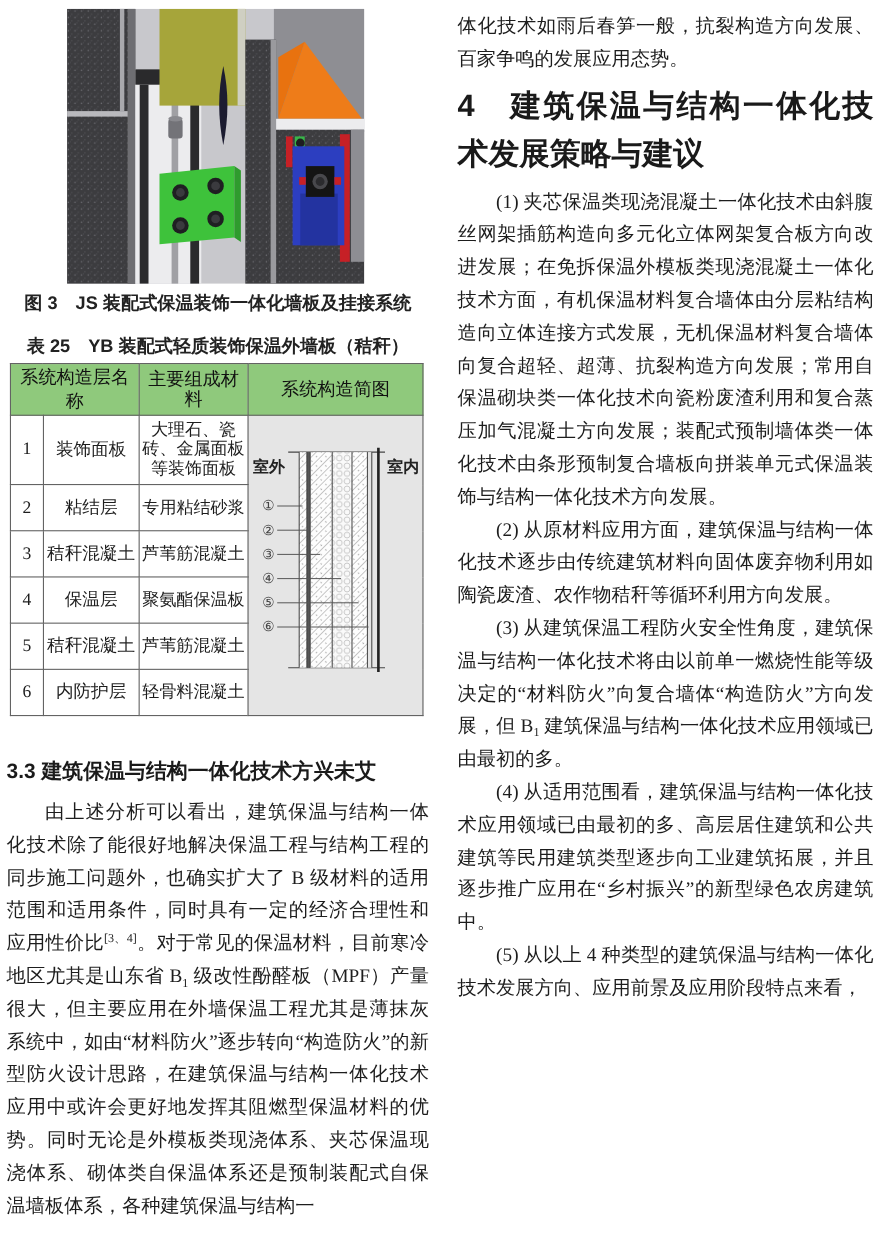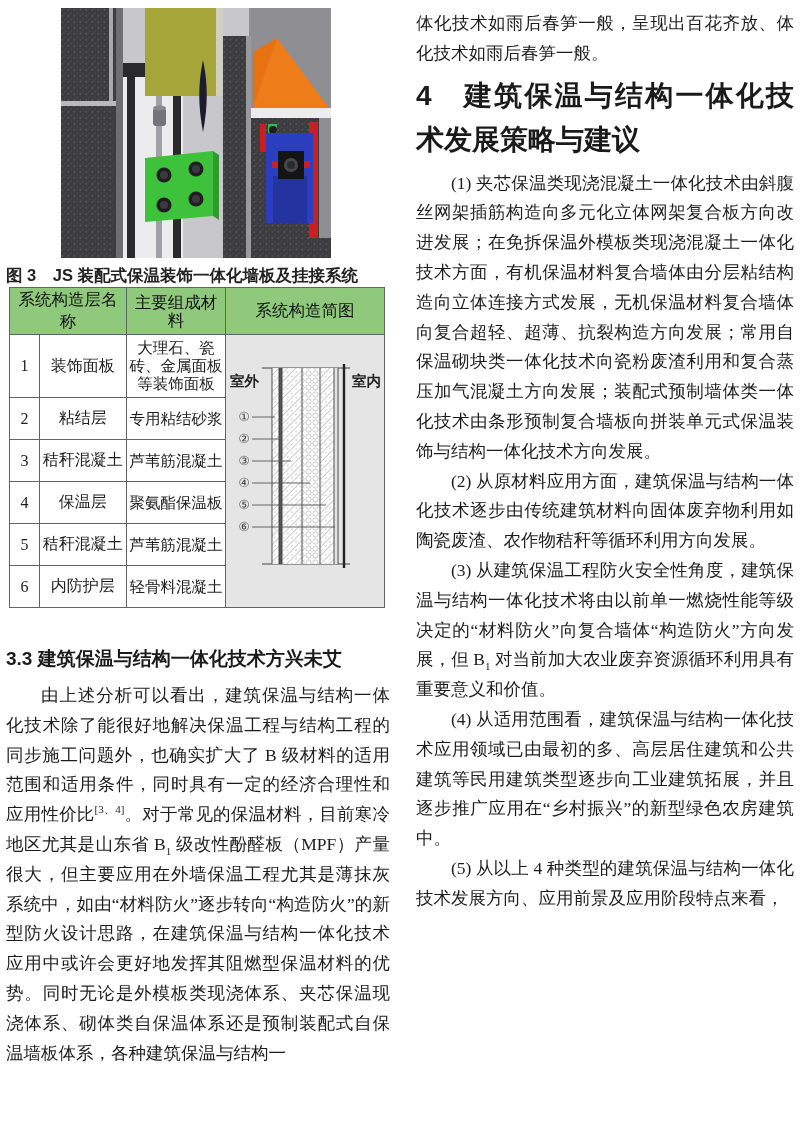--- a/index.html
+++ b/index.html
@@ -19,21 +19,21 @@
   }
   .indent { text-indent:2em; }
   sup.ref { font-size:11px; vertical-align:super; line-height:0; }
   sub.b1  { font-size:11px; vertical-align:sub; line-height:0; }
 
   
   .fig-wrap { width:272px; margin:8px 0 0 54px; }
   .fig-svg { display:block; width:272px; height:250px; }
   .fig-caption {
     font-family:"Liberation Sans", sans-serif; font-weight:bold;
-    font-size:16.5px; text-align:left; margin:7px 0 0 0; color:#222;
+    font-size:16.5px; text-align:center; margin:7px 0 0 0; color:#222;
   }
   .after-fig { margin-top:27px; }
 
   
   .tbl-title {
     font-family:"Liberation Sans", sans-serif; font-weight:bold;
     font-size:16.5px; text-align:center; margin:17px 0 4px 0; color:#222;
   }
   table.tbl25 {
     border-collapse:collapse; width:376px; margin-left:3px;
@@ -154,20 +154,21 @@
           <circle cx="135" cy="161" r="4" fill="#3a3a3e"></circle>
         <circle cx="103" cy="197" r="7.5" fill="#1f1f22"></circle>
           <circle cx="103" cy="197" r="4" fill="#3a3a3e"></circle>
         <circle cx="135" cy="191" r="7.5" fill="#1f1f22"></circle>
           <circle cx="135" cy="191" r="4" fill="#3a3a3e"></circle>
       </svg>
     </div>
     <div class="fig-caption">图 3　JS 装配式保温装饰一体化墙板及挂接系统</div>
 
 
+    <div class="tbl-title">表 25　YB 装配式轻质装饰保温外墙板（秸秆）</div>
 
     <table class="tbl25">
       <tbody>
           <tr>
         <th colspan="2">系统构造层名称</th>
         <th class="c-mat">主要组成材料</th>
         <th class="c-diag">系统构造简图</th>
       </tr>
       <tr class="r-tall">
         <td class="c-no">1</td>
@@ -257,24 +258,24 @@
     </tbody>
       </table>
 
     <div class="h33">3.3 建筑保温与结构一体化技术方兴未艾</div>
 
     <p class="para indent"><span>由上述分析可以看出，建筑保温与结构一体化技术除了能很好地解决保温工程与结构工程的同步施工问题外，也确实扩大了 B 级材料的适用范围和适用条件，同时具有一定的经济合理性和应用性价比</span><sup class="ref">[3、4]</sup><span>。对于常见的保温材料，目前寒冷地区尤其是山东省 B</span><sub class="b1">1</sub><span> 级改性酚醛板（MPF）产量很大，但主要应用在外墙保温工程尤其是薄抹灰系统中，如由“材料防火”逐步转向“构造防火”的新型防火设计思路，在建筑保温与结构一体化技术应用中或许会更好地发挥其阻燃型保温材料的优势。同时无论是外模板类现浇体系、夹芯保温现浇体系、砌体类自保温体系还是预制装配式自保温墙板体系，各种建筑保温与结构一</span></p>
   </div>
 
   <div class="col col-right">
 
-    <p class="para rc-top">体化技术如雨后春笋一般，呈现出百花齐放、体化技术如雨后春笋一般。</p>
+    <p class="para rc-top">体化技术如雨后春笋一般，抗裂构造方向发展、百家争鸣的发展应用态势。</p>
 
     <div class="h4">4　建筑保温与结构一体化技术发展策略与建议</div>
 
     <p class="para indent">(1) 夹芯保温类现浇混凝土一体化技术由斜腹丝网架插筋构造向多元化立体网架复合板方向改进发展；在免拆保温外模板类现浇混凝土一体化技术方面，有机保温材料复合墙体由分层粘结构造向立体连接方式发展，无机保温材料复合墙体向复合超轻、超薄、抗裂构造方向发展；常用自保温砌块类一体化技术向瓷粉废渣利用和复合蒸压加气混凝土方向发展；装配式预制墙体类一体化技术由条形预制复合墙板向拼装单元式保温装饰与结构一体化技术方向发展。</p>
     <p class="para indent">(2) 从原材料应用方面，建筑保温与结构一体化技术逐步由传统建筑材料向固体废弃物利用如陶瓷废渣、农作物秸秆等循环利用方向发展。</p>
-    <p class="para indent"><span>(3) 从建筑保温工程防火安全性角度，建筑保温与结构一体化技术将由以前单一燃烧性能等级决定的“材料防火”向复合墙体“构造防火”方向发展，但 B</span><sub class="b1">1</sub><span> 对当前加大农业废弃资源循环利用具有重要意义和价值。</span></p>
+    <p class="para indent"><span>(3) 从建筑保温工程防火安全性角度，建筑保温与结构一体化技术将由以前单一燃烧性能等级决定的“材料防火”向复合墙体“构造防火”方向发展，但 B</span><sub class="b1">1</sub><span> 建筑保温与结构一体化技术应用领域已由最初的多。</span></p>
     <p class="para indent">(4) 从适用范围看，建筑保温与结构一体化技术应用领域已由最初的多、高层居住建筑和公共建筑等民用建筑类型逐步向工业建筑拓展，并且逐步推广应用在“乡村振兴”的新型绿色农房建筑中。</p>
     <p class="para indent">(5) 从以上 4 种类型的建筑保温与结构一体化技术发展方向、应用前景及应用阶段特点来看，</p>
   </div>
 
 </div>
 
 </body></html>

